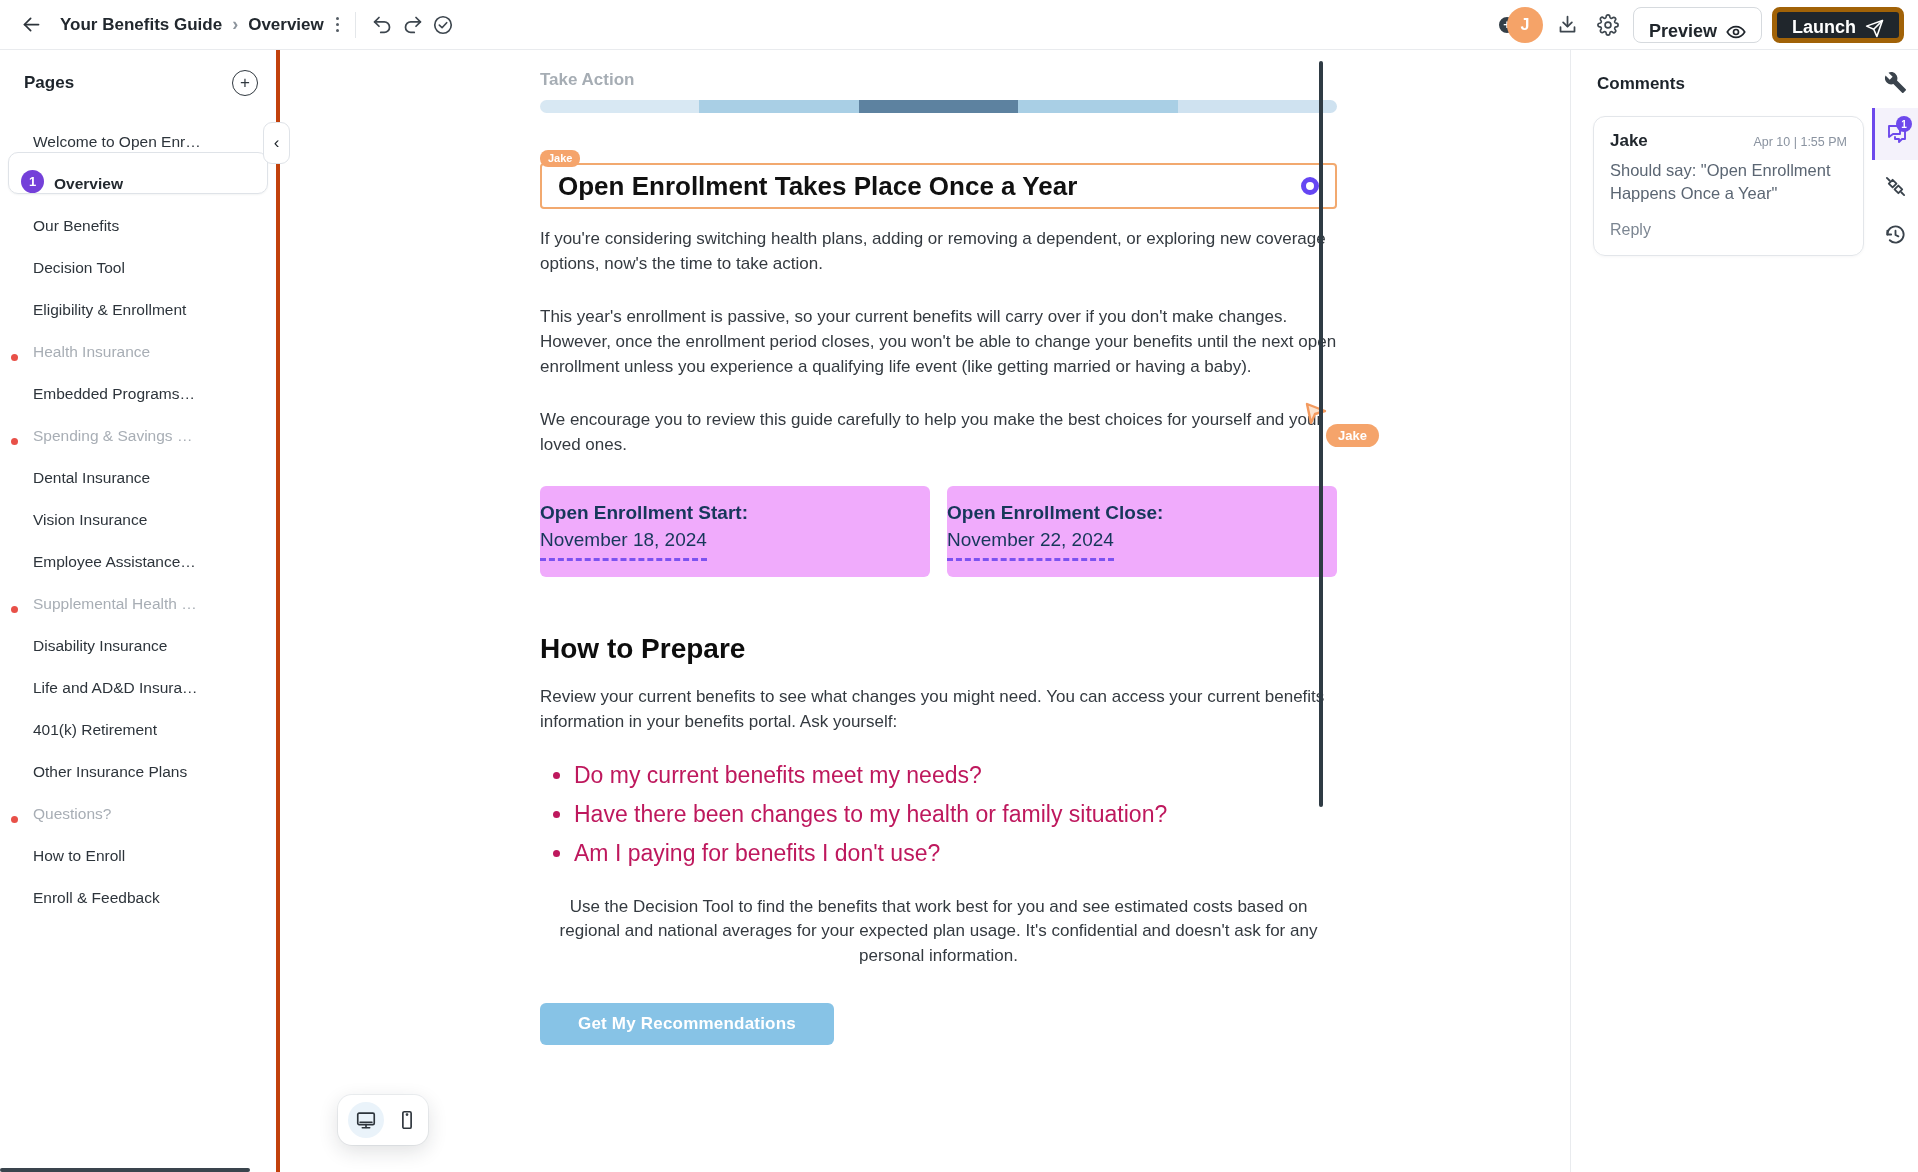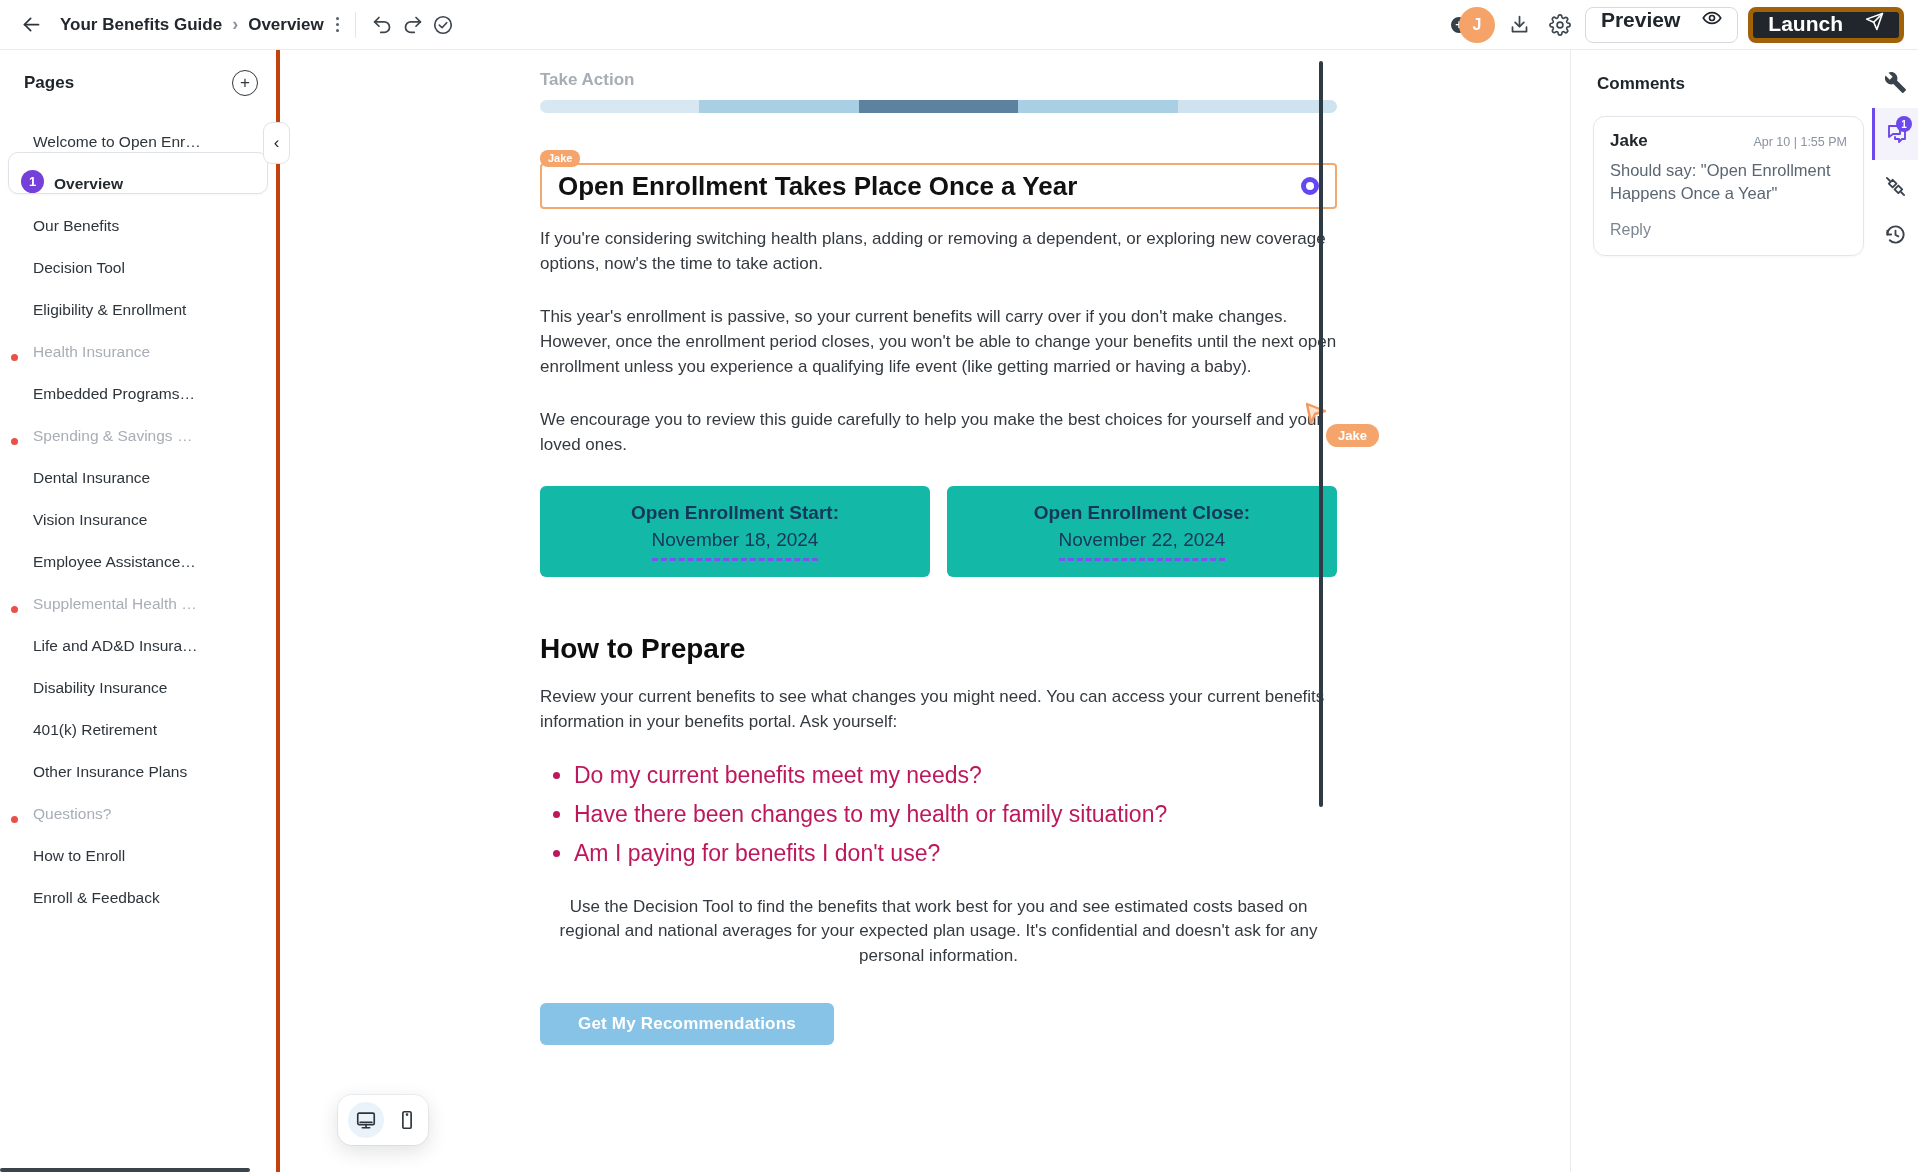--- a/index.html
+++ b/index.html
@@ -19,22 +19,22 @@
   .kebab i { width:3px; height:3px; border-radius:50%; background:#555d65; }
   .vdiv { width:1px; height:26px; background:#e4e7ea; margin:0 12px 0 16px; }
   .tb-right { gap:10px; }
   .avatar-wrap { position:relative; width:46px; height:36px; }
   .avatar { position:absolute; right:0; top:0; width:36px; height:36px; border-radius:50%;
     background:#f5a368; color:#fff; font-weight:bold; font-size:16px; display:flex;
     align-items:center; justify-content:center; }
   .avatar-plus { position:absolute; left:0; top:8px; width:20px; height:20px; border-radius:50%;
     background:#343f48; color:#fff; font-size:13px; font-weight:bold; display:flex;
     align-items:center; justify-content:center; border:2px solid #fff; }
-  .btn { display:flex; align-items:flex-start; gap:22px; height:36px; border-radius:8px;
-    font-size:21px; font-weight:bold; cursor:pointer; padding:0 15px; }
+  .btn { display:flex; align-items:flex-end; gap:9px; height:36px; border-radius:8px;
+    font-size:18px; font-weight:bold; cursor:pointer; padding:0 15px; }
   .btn-preview { background:#fff; border:1px solid #d6dade; color:#20262c; }
   .btn-launch { background:#20262c; border:5px solid #a16207; color:#fff; }
 
   
   .app { display:flex; height:1122px; position:relative; }
 
   
   .sidebar { width:280px; border-right:4px solid #c2410c; position:relative; background:#fff;
     flex:none; }
   .sb-head { display:flex; align-items:center; justify-content:space-between;
@@ -76,22 +76,22 @@
   .comment-block .cb-title { font-size:26px; font-weight:bold; color:#111; }
   .author-tag { position:absolute; top:-15px; left:-2px; background:#f5a46b; color:#fff;
     font-size:11px; font-weight:bold; padding:2px 8px 3px; border-radius:8px; }
   .anchor-ring { margin-left:auto; width:18px; height:18px; border-radius:50%;
     border:5px solid #6546f3; background:#fff; cursor:pointer; }
 
   .paragraphs p, .section-intro, .section-outro { font-size:17px; line-height:1.45;
     color:#343a40; }
   .paragraphs p { margin-bottom:29px; }
   .date-boxes { display:flex; gap:17px; margin:26px 0 56px; }
-  .date-box { flex:1; height:91px; background:#14b8a6; border-radius:6px; display:flex;
-    flex-direction:column; align-items:center; justify-content:center; gap:5px; }
+  .date-box { flex:1; height:91px; background:#f0abfc; border-radius:6px; display:flex;
+    flex-direction:column; align-items:flex-start; justify-content:center; gap:5px; }
   .db-label { font-size:19px; font-weight:bold; color:#16375a; }
   .db-date { font-size:19px; color:#16375a; padding-bottom:7px;
     border-bottom:3px dashed #7c52f0; cursor:pointer; }
   h2.section-heading { font-size:28px; font-weight:800; color:#0d0d0d; margin-bottom:20px; }
   .section-intro { margin-bottom:24px; }
   ul.bullets { margin:0 0 24px 8px; padding-left:26px; }
   ul.bullets li { font-size:23px; line-height:1.45; color:#be185d; margin-bottom:6px; }
   .section-outro { margin-bottom:34px;text-align:center; }
   .cta-btn { display:inline-flex; align-items:center; background:#87c3e6; color:#fff;
     border:none; border-radius:6px; font-size:17px; font-weight:bold; letter-spacing:.2px;
@@ -274,25 +274,25 @@
         <div class="page-item">
 
       <span class="pg-label">Employee Assistance…</span>
     </div>
         <div class="page-item muted has-dot">
 
       <span class="pg-label">Supplemental Health …</span>
     </div>
         <div class="page-item">
 
+      <span class="pg-label">Disability Insurance</span>
+    </div>
+        <div class="page-item">
+
       <span class="pg-label">Life and AD&amp;D Insura…</span>
-    </div>
-        <div class="page-item">
-
-      <span class="pg-label">Disability Insurance</span>
     </div>
         <div class="page-item">
 
       <span class="pg-label">401(k) Retirement</span>
     </div>
         <div class="page-item">
 
       <span class="pg-label">Other Insurance Plans</span>
     </div>
         <div class="page-item muted has-dot">

